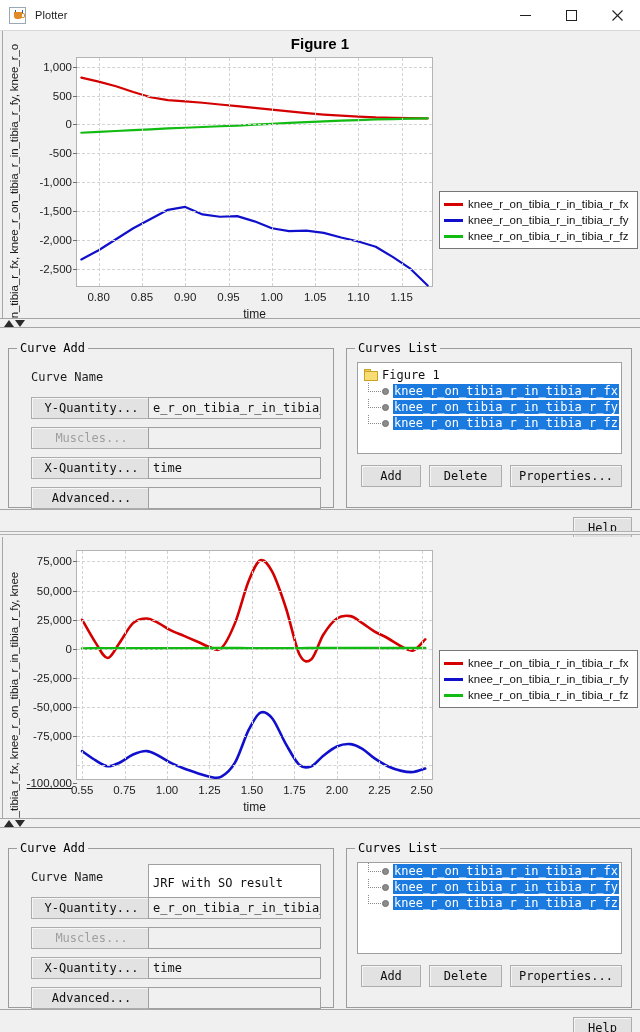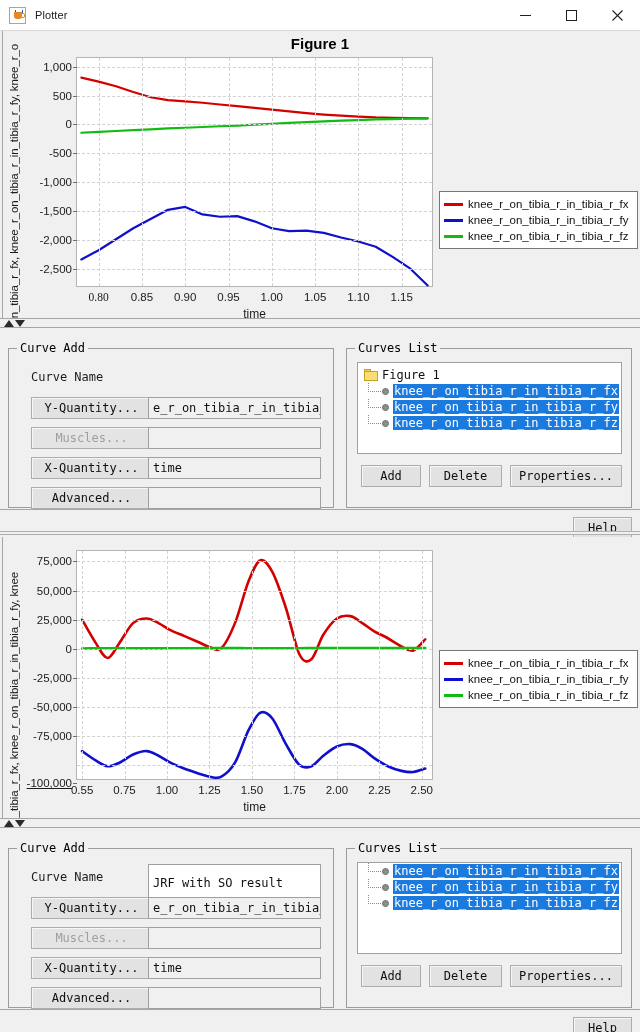--- a/index.html
+++ b/index.html
@@ -280,21 +280,21 @@
         <div class="tick-y" style="top: 95.2405px; margin-left: 10px;">-500</div>
         <div class="grid-h" style="top: 124.101px;"></div>
         <div class="tick-y" style="top: 124.101px;">-1,000</div>
         <div class="grid-h" style="top: 152.962px;"></div>
         <div class="tick-y" style="top: 152.962px;">-1,500</div>
         <div class="grid-h" style="top: 181.823px;"></div>
         <div class="tick-y" style="top: 181.823px;">-2,000</div>
         <div class="grid-h" style="top: 210.684px;"></div>
         <div class="tick-y" style="top: 210.684px;">-2,500</div>
         <div class="grid-v" style="left: 21.6463px;"></div>
-        <div class="tick-x" style="left: 21.6463px; font-family: Liberation Serif, serif;">0.80</div>
+        <div class="tick-x" style="left: 21.6463px;">0.80</div>
         <div class="grid-v" style="left: 64.939px;"></div>
         <div class="tick-x" style="left: 64.939px;">0.85</div>
         <div class="grid-v" style="left: 108.232px;"></div>
         <div class="tick-x" style="left: 108.232px;">0.90</div>
         <div class="grid-v" style="left: 151.524px;"></div>
         <div class="tick-x" style="left: 151.524px;">0.95</div>
         <div class="grid-v" style="left: 194.817px;"></div>
         <div class="tick-x" style="left: 194.817px;">1.00</div>
         <div class="grid-v" style="left: 238.11px;"></div>
         <div class="tick-x" style="left: 238.11px;">1.05</div>

